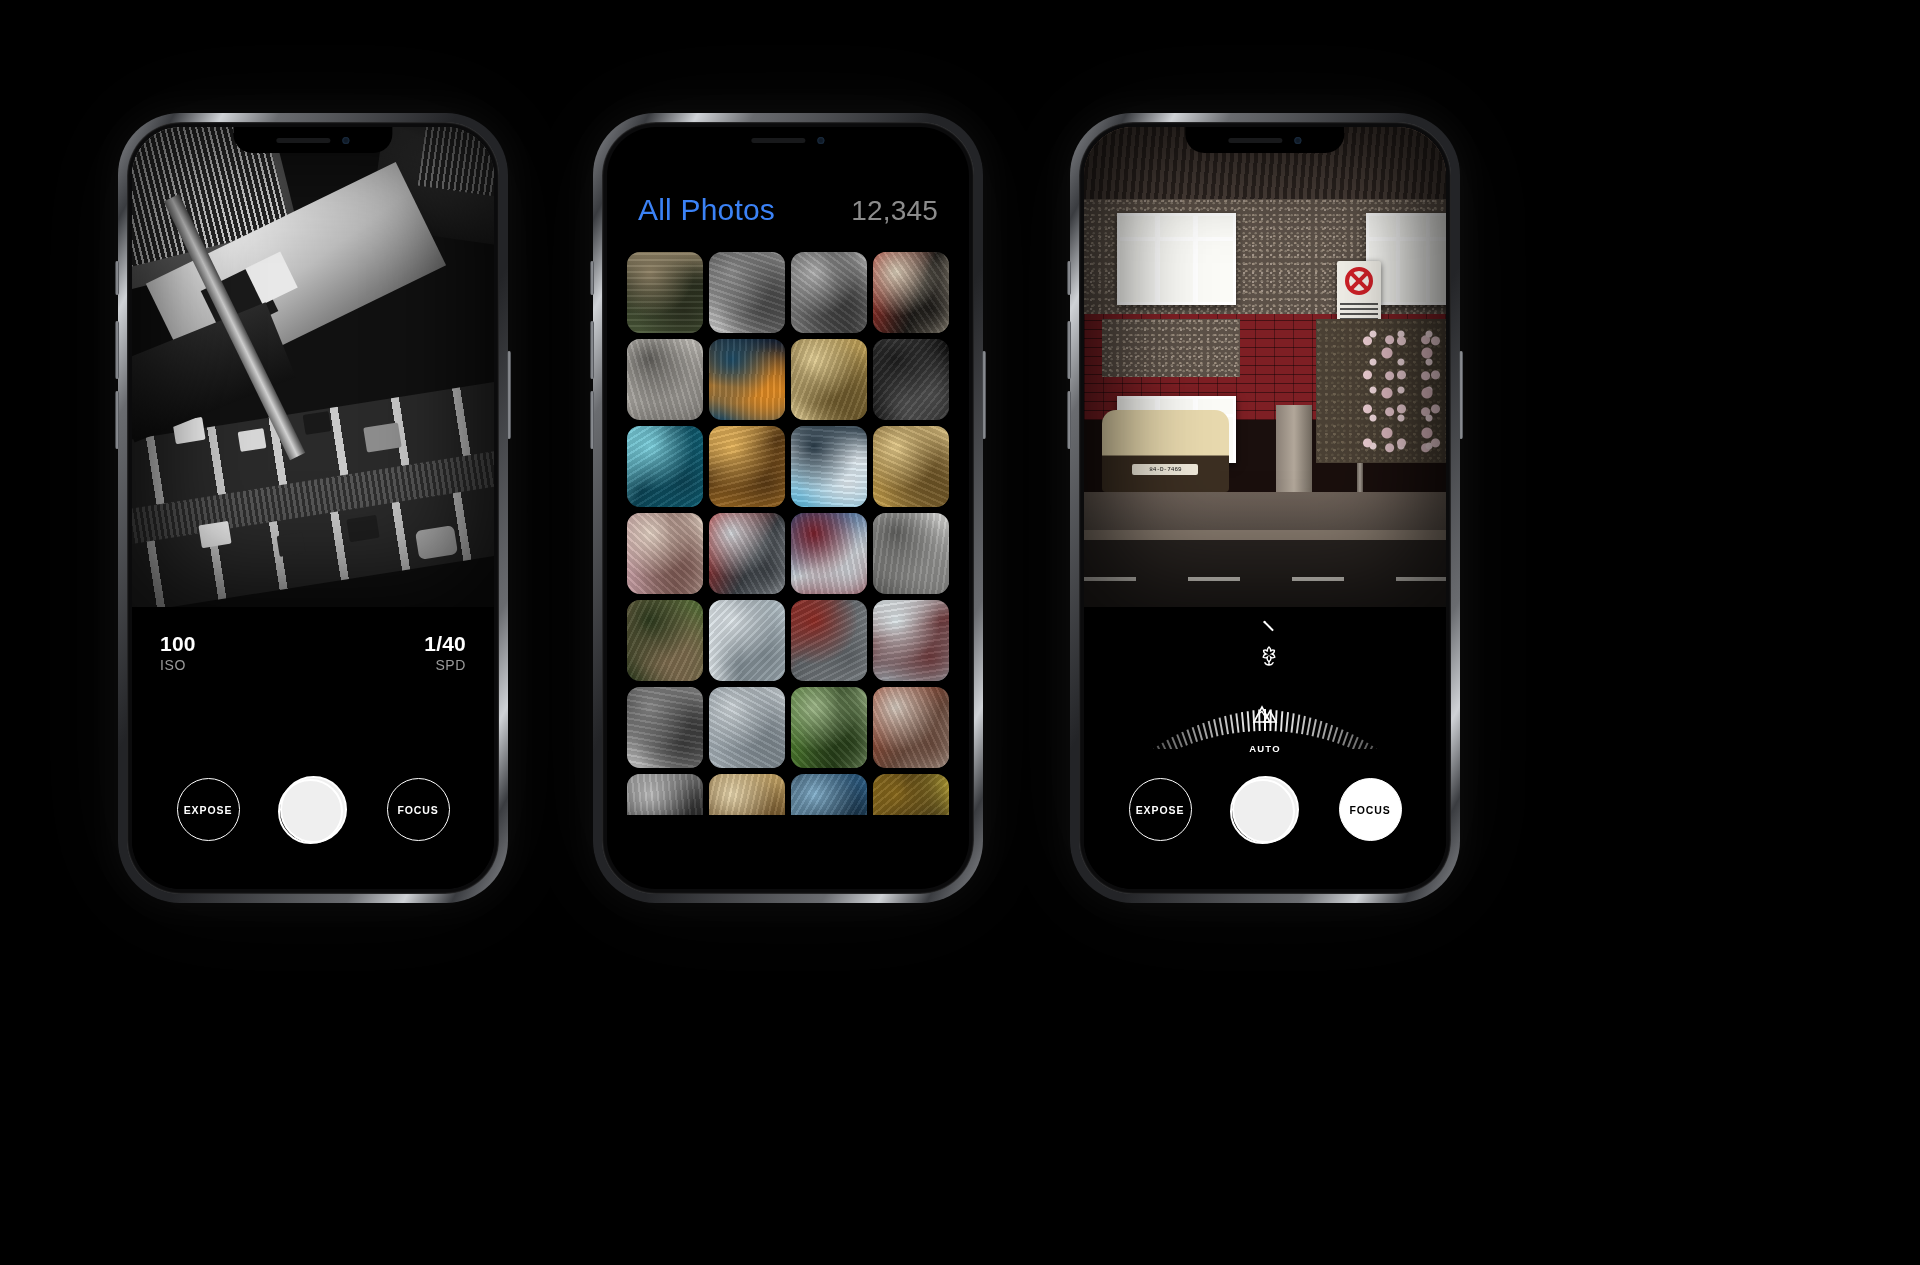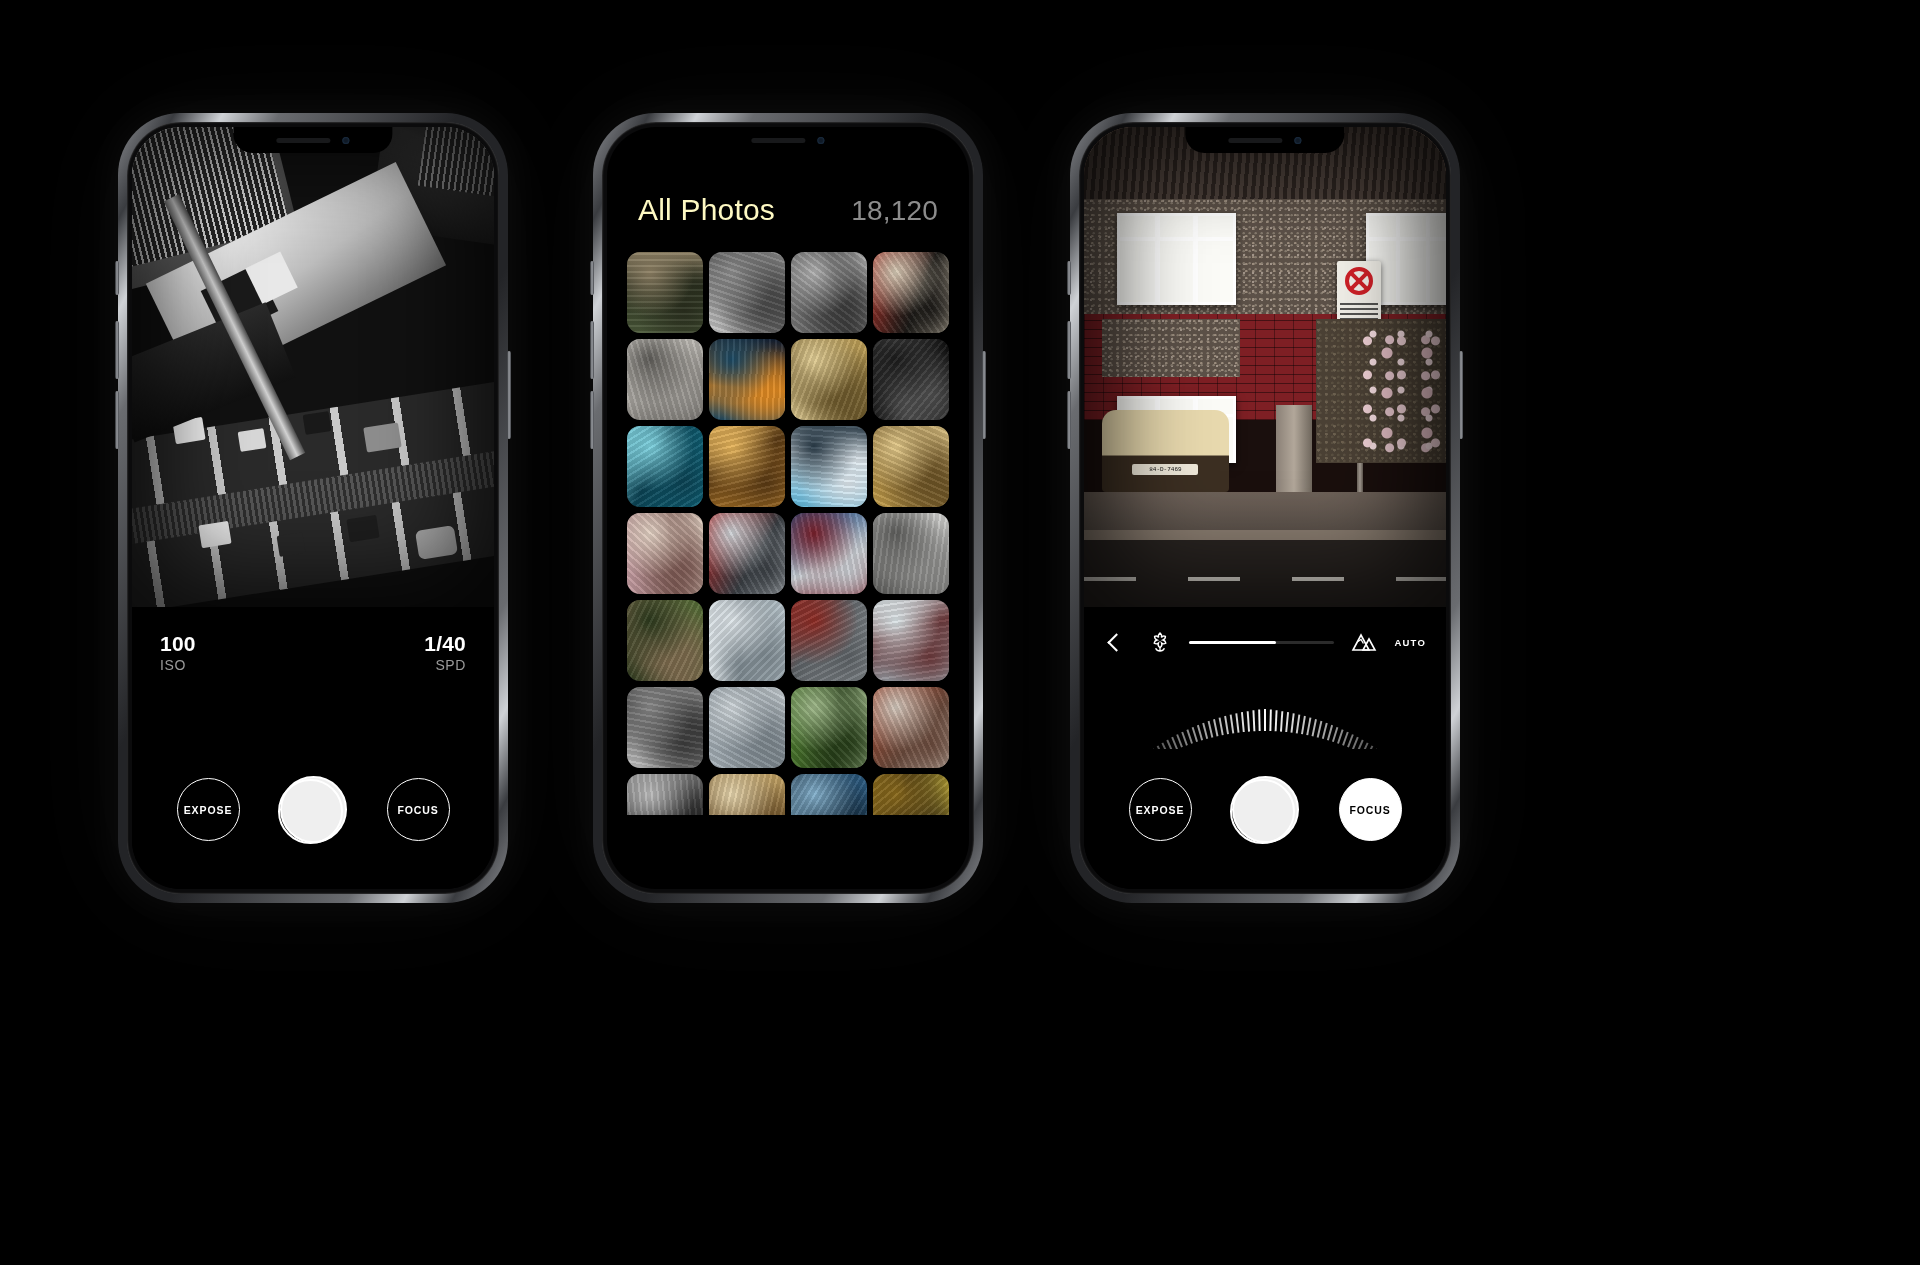--- a/index.html
+++ b/index.html
@@ -119,21 +119,21 @@
     content:""; position:absolute; left:-4px; top:1px; right:2px; bottom:-3px;
     border:2.2px solid #fff; border-radius:50%;
   }
 
   
   .lib-head {
     position:absolute; top:66px; left:0; right:0;
     display:flex; align-items:baseline; justify-content:space-between;
     padding:0 31px;
   }
-  .lib-title { color:#fef9c3; font-size:30px; font-weight:300; letter-spacing:.2px; }
+  .lib-title { color:#3b82f6; font-size:30px; font-weight:300; letter-spacing:.2px; }
   .lib-count { color:#8c8c8c; font-size:28px; font-weight:300; letter-spacing:.2px; }
   .grid {
     position:absolute; top:125px; left:20px; right:20px; bottom:74px;
     display:grid; grid-template-columns:repeat(4,1fr);
     grid-auto-rows:81px; gap:6px; overflow:hidden;
   }
   .thumb { border-radius:13px; overflow:hidden; position:relative; background:#151515; }
   .thumb > i { position:absolute; inset:0; display:block; }
 
   .tabbar {
@@ -144,21 +144,21 @@
   .tab { color:#e6e6e6; font-size:12.5px; letter-spacing:1.5px; }
   .tab-shutter { width:31px; height:31px; border:2.2px solid #fff; border-radius:50%; position:relative; }
   .tab-shutter::after { content:""; position:absolute; inset:3.5px; border:2px solid #fff; border-radius:50%; }
 
   
   .fc-photo { position:absolute; top:0; left:0; right:0; height:63%; overflow:hidden; background:#140d0a; }
   .fc-hud { position:absolute; left:0; right:0; bottom:0; top:63%; background:#000; }
 
   .focus-bar {
     position:absolute; top:18px; left:0; right:0; height:34px;
-    display:flex; align-items:center; padding:0 20px; gap:16px;
+    display:flex; align-items:center; padding:0 20px; gap:16px;flex-direction:column;
   }
   .chev { width:13px; height:13px; border-left:2.2px solid #fff; border-bottom:2.2px solid #fff; transform:rotate(45deg); margin-left:6px; }
   .slider { flex:1; height:3px; background:#2b2b2b; border-radius:2px; position:relative; }
   .slider > span { position:absolute; left:0; top:0; bottom:0; background:#fff; border-radius:2px; }
   .auto-lbl { color:#fff; font-size:9.5px; font-weight:bold; letter-spacing:1.2px; }
 
   .dial { position:absolute; top:56px; left:0; right:0; height:86px; overflow:hidden; }
 
   
   .house { position:absolute; inset:0; background:#1a0f0d; }
@@ -284,21 +284,21 @@
     <div class="btn-side btn-r" style="top:238px;height:88px;"></div>
     <div class="phone-inner">
       <div class="screen">
         <div class="notch">
           <div class="speaker"></div>
           <div class="front-cam"></div>
         </div>
 
         <div class="lib-head">
           <div class="lib-title">All Photos</div>
-          <div class="lib-count">18,120</div>
+          <div class="lib-count">12,345</div>
         </div>
 
         <div class="grid" id="photo-grid">
             <div class="thumb">
               <i style="background:radial-gradient(circle at 30% 25%, #8d8064 0%, transparent 55%),radial-gradient(circle at 75% 70%, #2a2f1e 0%, transparent 60%),linear-gradient(0deg, #4c5a3a, #2a2f1e 60%, #8d8064)"></i>
               <i style="background-image:repeating-linear-gradient(0deg, rgba(255,255,255,.12) 0 2px, rgba(0,0,0,.18) 2px 6px);opacity:.55"></i>
             </div>
             <div class="thumb">
               <i style="background:radial-gradient(circle at 30% 25%, #8f8f8f 0%, transparent 55%),radial-gradient(circle at 75% 70%, #4a4a4a 0%, transparent 60%),linear-gradient(37deg, #cfcfcf, #4a4a4a 60%, #8f8f8f)"></i>
               <i style="background-image:repeating-linear-gradient(18.5deg, rgba(255,255,255,.12) 0 2px, rgba(0,0,0,.18) 2px 6px);opacity:.55"></i>

